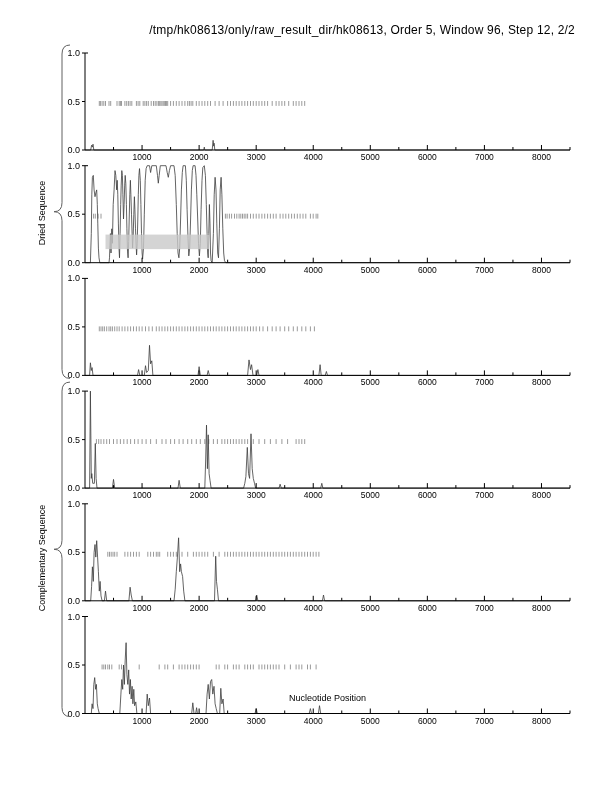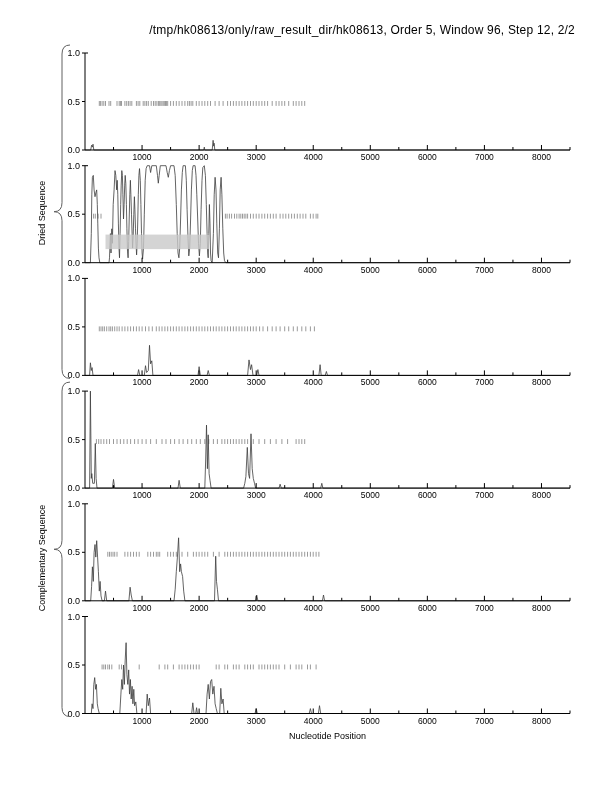--- a/index.html
+++ b/index.html
@@ -4,21 +4,21 @@
 <style>
   html,body{margin:0;padding:0;background:#ffffff;}
   #page{position:relative;width:612px;height:792px;background:#ffffff;overflow:hidden;
         font-family:"Liberation Sans", sans-serif;color:#000;}
   #title{position:absolute;top:23px;left:0;right:37px;text-align:right;font-size:12px;
          letter-spacing:0.2px;white-space:pre;padding-left:22px;}
   .vlabel{position:absolute;width:220px;text-align:center;font-size:9px;
           transform:rotate(-90deg);}
   #label-dried{left:-68px;top:208px;}
   #label-comp{left:-68px;top:553px;}
-  #xlabel{position:absolute;left:85px;width:485px;top:731px;text-align:center;font-size:9px;}
+  #xlabel{position:absolute;left:85px;width:485px;top:693px;text-align:center;font-size:9px;}
   svg{position:absolute;left:0;top:0;}
   text{font-family:"Liberation Sans", sans-serif;}
 </style>
 </head>
 <body>
 
 <div id="page">
   <svg id="plot-svg" width="612" height="792" viewBox="0 0 612 792">
       <g>
         <g stroke="#9a9a9a" stroke-width="1">

